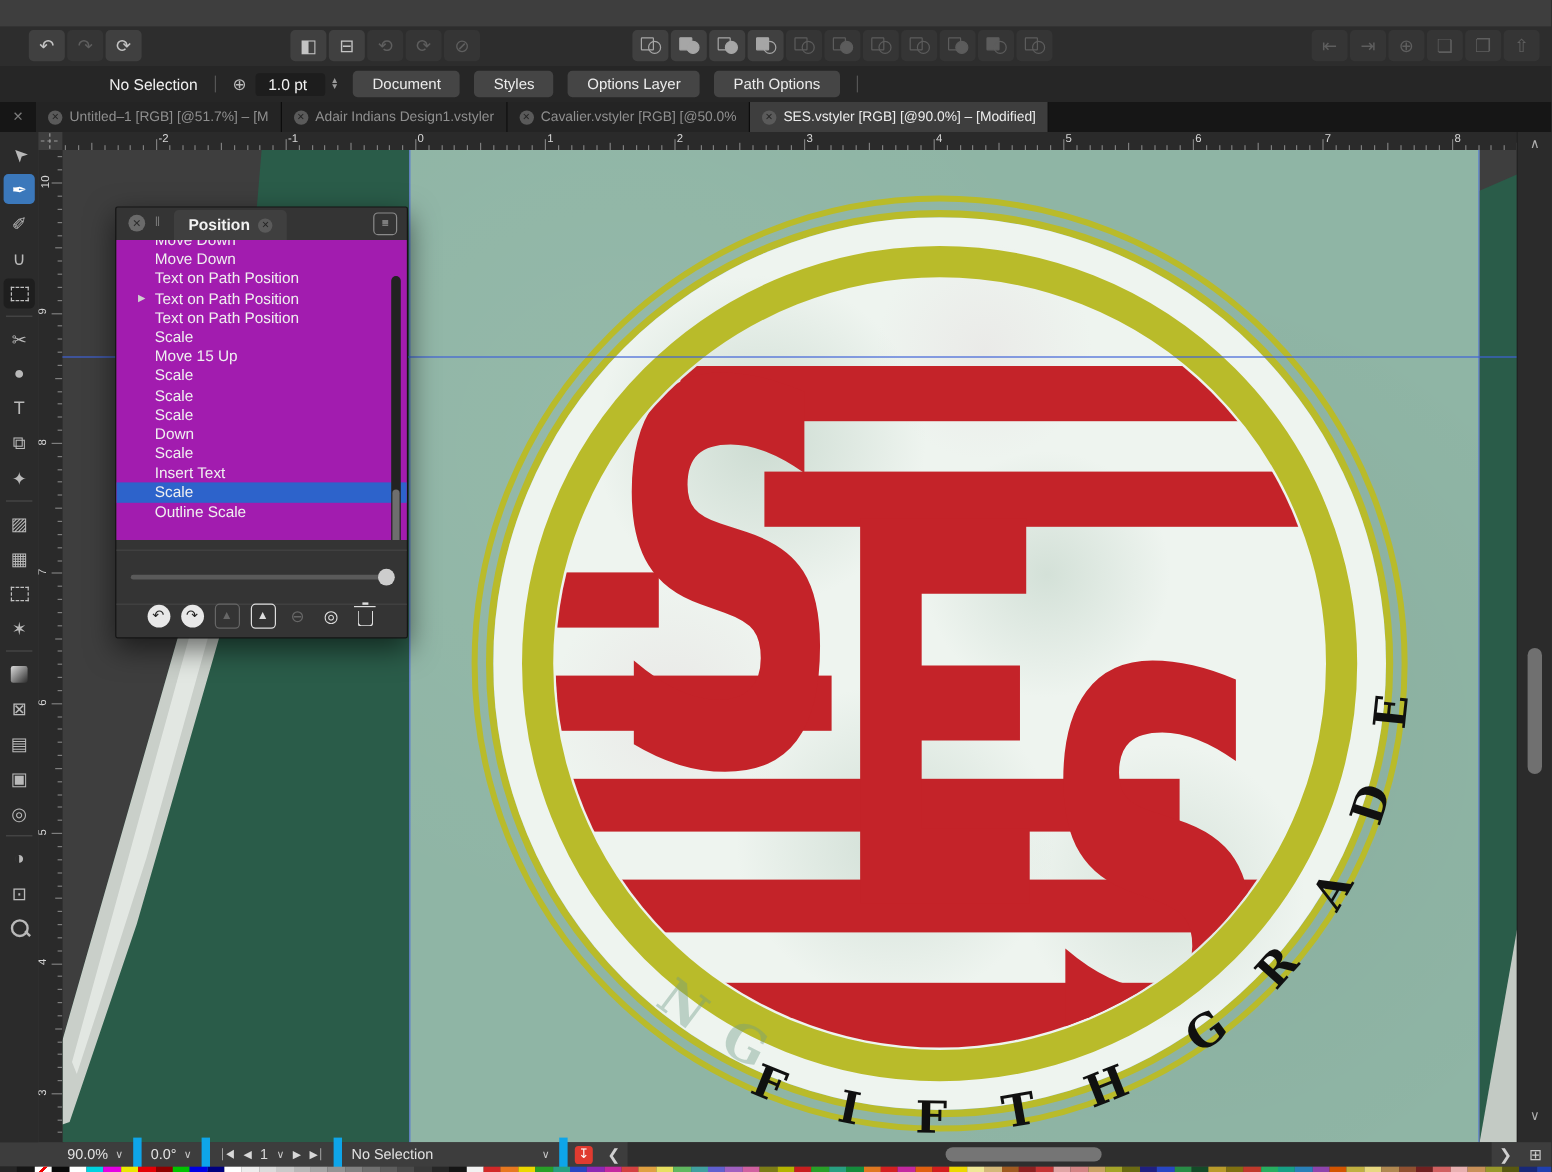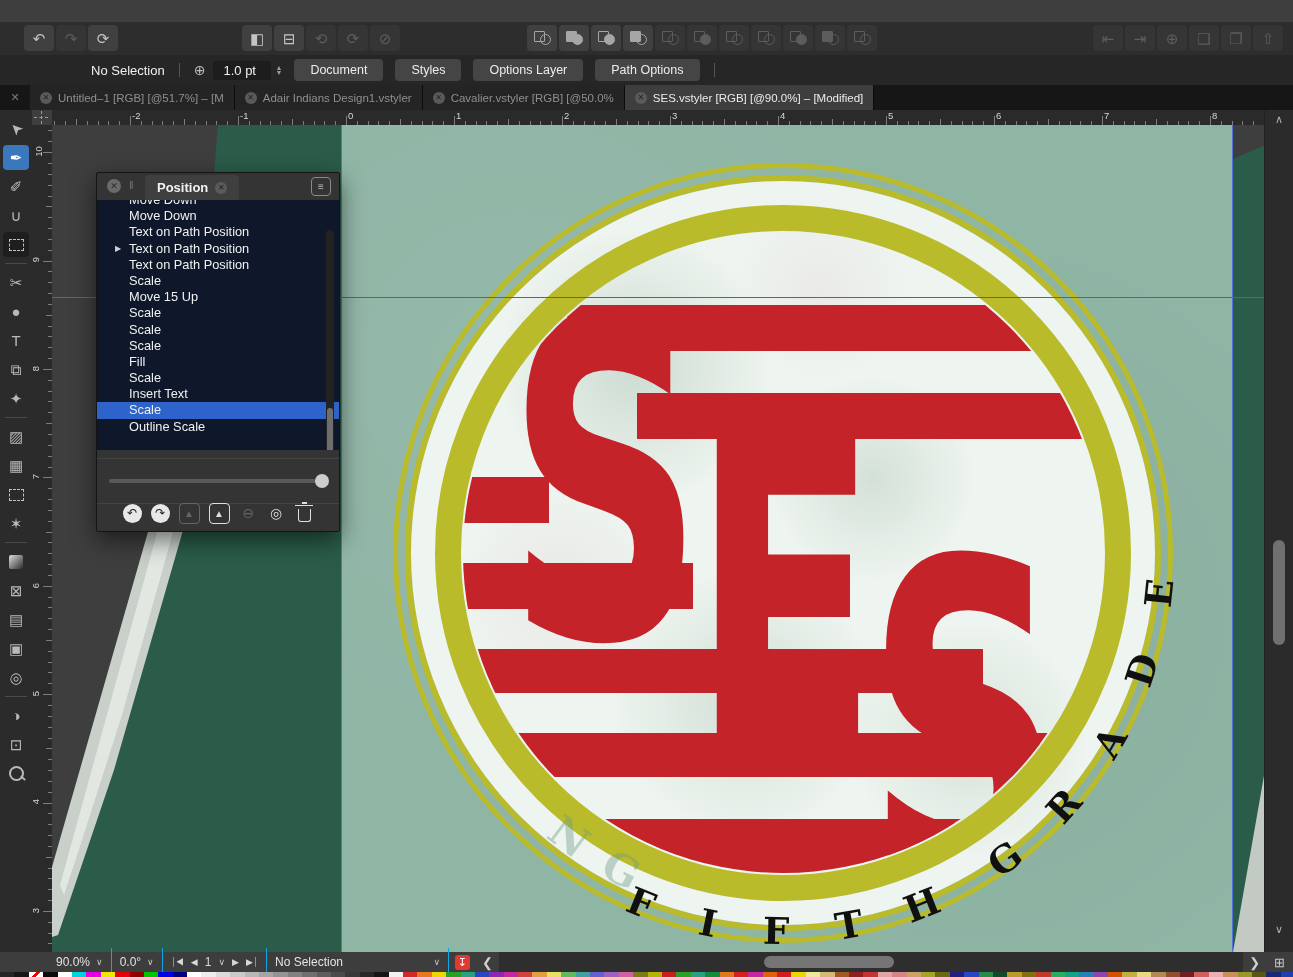--- a/index.html
+++ b/index.html
@@ -82,21 +82,21 @@
   .arcletter{position:absolute;font-family:"DejaVu Serif","Liberation Serif",serif;font-weight:bold;font-size:37px;color:#101010;}
   .ghostletter{position:absolute;font-family:"DejaVu Serif","Liberation Serif",serif;font-weight:bold;font-size:42px;color:rgba(110,155,135,.4);}
   
   #history{position:absolute;left:96px;top:172px;width:244px;height:360px;background:#343434;border:1px solid #141414;border-radius:2px;box-shadow:0 8px 24px rgba(0,0,0,.55);box-sizing:border-box;}
   #hist-header{position:relative;height:27px;border-bottom:1px solid #232323;}
   #hist-close{position:absolute;left:10px;top:6px;width:14px;height:14px;border-radius:50%;background:#6a6a6a;color:#2c2c2c;font-size:9px;line-height:14px;text-align:center;}
   #hist-grip{position:absolute;left:32px;top:6px;color:#777;font-size:11px;letter-spacing:1px;}
   #hist-tab{position:absolute;left:48px;top:2px;height:25px;background:#3f3f3f;border-radius:4px 4px 0 0;display:flex;align-items:center;gap:7px;padding:0 12px;}
   #hist-tab .t{color:#f2f2f2;font-size:13px;font-weight:bold;}
   #hist-menu{position:absolute;right:8px;top:4px;width:18px;height:17px;border:1px solid #8a8a8a;border-radius:4px;color:#bdbdbd;font-size:10px;line-height:17px;text-align:center;}
-  #hist-list{position:absolute;left:0;top:27px;width:100%;height:250px;background:#0f172a;overflow:hidden;}
+  #hist-list{position:absolute;left:0;top:27px;width:100%;height:250px;background:#a21caf;overflow:hidden;}
   #hist-items{transform:translateY(-8px);}
   .hrow{position:relative;height:16.2px;line-height:16.2px;font-size:12.8px;color:#f0f0f0;padding-left:32px;white-space:nowrap;}
   .hrow.sel{background:#2d63cb;}
   .hrow .ptr{position:absolute;left:18px;font-size:8px;color:#cfcfcf;}
   #hist-scroll{position:absolute;right:5px;top:30px;width:8px;height:242px;background:#222;border-radius:4px;}
   #hist-thumb{position:absolute;left:1px;top:178px;width:6px;height:60px;background:#6e6e6e;border-radius:3px;}
   #hist-sliderzone{position:absolute;left:0;top:277px;width:100%;height:44px;border-top:1px solid #444;border-bottom:1px solid #444;margin-top:8px;}
   #hist-slider{position:absolute;left:12px;right:12px;top:20px;height:4px;background:#5a5a5a;border-radius:2px;}
   #hist-knob{position:absolute;right:-2px;top:-5px;width:14px;height:14px;border-radius:50%;background:#cdcdcd;}
   #hist-btns{position:absolute;left:0;bottom:4px;width:100%;height:28px;display:flex;justify-content:center;gap:9px;align-items:center;}
@@ -107,21 +107,21 @@
   .hbtn.sqr.dim{border-color:#666;}
   .trash{position:relative;width:11px;height:12px;border:1.5px solid #dedede;border-top:none;border-radius:0 0 3px 3px;display:block;margin-top:4px;}
   .trash::before{content:"";position:absolute;top:-4px;left:-3.5px;width:18px;height:1.5px;background:#dedede;}
   .trash::after{content:"";position:absolute;top:-7px;left:3px;width:5px;height:2px;background:#dedede;}
   
   #vscroll{position:absolute;right:0;top:110px;width:28px;height:842px;background:#2b2b2b;border-left:1px solid #222;}
   #vscroll .chev{position:absolute;left:0;width:100%;text-align:center;color:#b0b0b0;font-size:11px;}
   #vthumb{position:absolute;left:8px;top:430px;width:12px;height:105px;background:#707070;border-radius:6px;}
   
   #statusbar{position:absolute;left:0;top:952px;width:100%;height:20px;background:#3d3d3d;display:flex;align-items:center;font-size:12px;color:#e2e2e2;}
-  .seg{display:flex;align-items:center;height:100%;padding:4px 8px;border-right:1px solid #0ea5e9;gap:6px;white-space:nowrap;}
+  .seg{display:flex;align-items:center;height:100%;padding:4px 8px;border-right:7px solid #0ea5e9;gap:6px;white-space:nowrap;}
   .chevdn{color:#c9c9c9;font-size:9px;}
   .navg{color:#d8d8d8;font-size:9px;display:flex;align-items:center;gap:7px;}
   #fill-ico{width:15px;height:15px;background:#e03b30;border-radius:3px;color:#fff;font-size:11px;line-height:15px;text-align:center;margin:0 6px;}
   #lchev,#rchev{color:#d0d0d0;font-size:13px;padding:0 6px;}
   #hscroll{flex:1;position:relative;height:100%;background:#2e2e2e;}
   #hthumb{position:absolute;left:265px;top:4px;width:130px;height:12px;background:#757575;border-radius:6px;}
   #grid-ico{color:#c9c9c9;font-size:13px;padding:0 8px;}
   
   #palette{position:absolute;left:0;top:972px;width:100%;height:5px;display:flex;overflow:hidden;}
   .swatch{flex:0 0 14.4px;height:5px;}
@@ -658,21 +658,21 @@
           <div class="hrow"><span>Move Down</span></div>
           <div class="hrow"><span>Move Down</span></div>
           <div class="hrow"><span>Text on Path Position</span></div>
           <div class="hrow"><span class="ptr">▶</span><span>Text on Path Position</span></div>
           <div class="hrow"><span>Text on Path Position</span></div>
           <div class="hrow"><span>Scale</span></div>
           <div class="hrow"><span>Move 15 Up</span></div>
           <div class="hrow"><span>Scale</span></div>
           <div class="hrow"><span>Scale</span></div>
           <div class="hrow"><span>Scale</span></div>
-          <div class="hrow"><span>Fill</span></div>
+          <div class="hrow"><span>Down</span></div>
           <div class="hrow"><span>Scale</span></div>
           <div class="hrow"><span>Insert Text</span></div>
           <div class="hrow sel"><span>Scale</span></div>
           <div class="hrow"><span>Outline Scale</span></div>
         </div>
       <div id="hist-scroll">
           <div id="hist-thumb"></div>
         </div>
     </div>
     <div id="hist-sliderzone">

